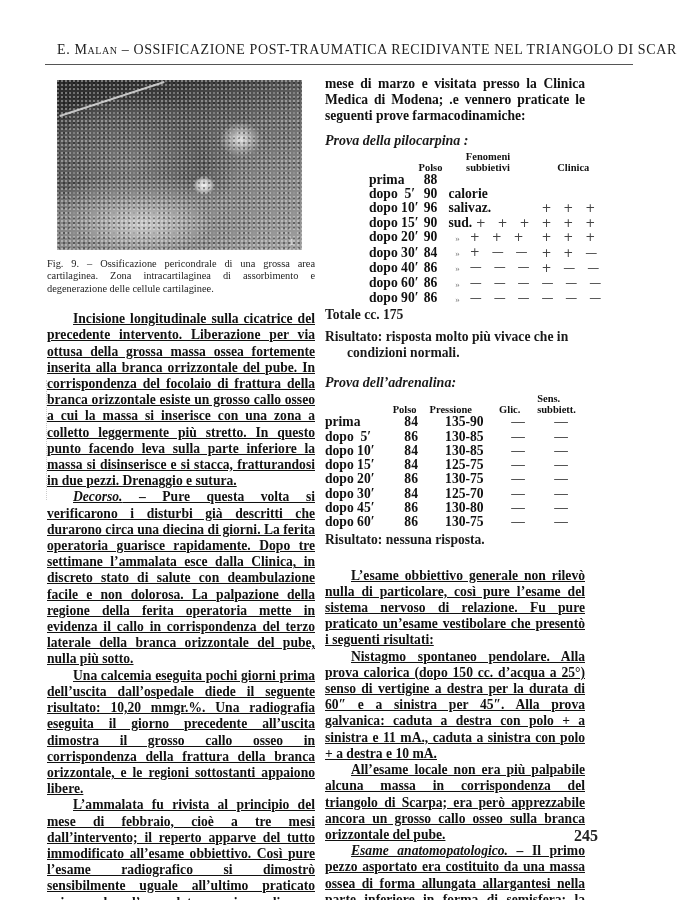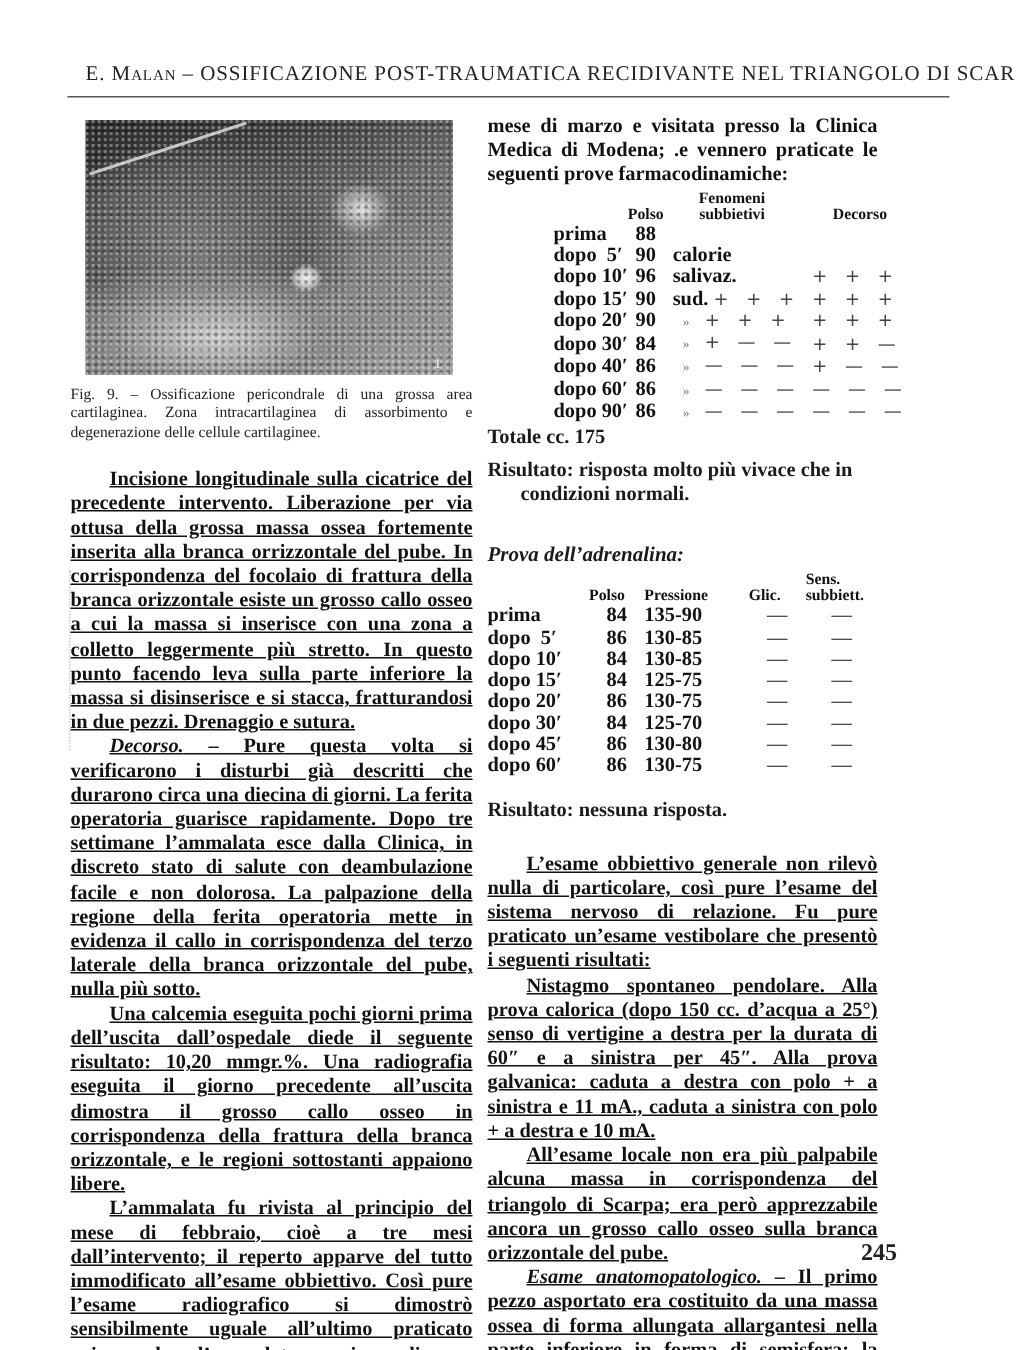--- a/index.html
+++ b/index.html
@@ -77,21 +77,21 @@
   .pilo-t td.c-sal { width: 70px; text-align: left; padding-left: 8px; font-weight: normal; }
   .sym { font-weight: normal; color: #444; letter-spacing: 4px; font-family: "DejaVu Sans", sans-serif; font-size: 12px; }
   .ditto { font-weight: normal; color: #777; font-size: 9px; display: inline-block; width: 18px; text-align: center; }
   .total { font-weight: bold; font-size: 13.6px; margin-top: 1px; width: 258px; }
   .result { font-size: 13.6px; font-weight: bold; line-height: 16px; margin-top: 6px; }
   .result .cont { padding-left: 22px; display: block; }
 
   .adr-t { margin-top: 2px; }
   .adr-t td.c-time { width: 72px; }
   .adr-t td.c-polso { width: 40px; text-align: center; }
-  .adr-t td.c-press { width: 76px; }
+  .adr-t td.c-press { width: 76px; text-align: center; }
   .adr-t td.c-glic { width: 42px; text-align: center; }
   .adr-t td.c-sens { width: 50px; text-align: center; }
   .dash { font-weight: normal; }
 
   .page-number {
     position: absolute; left: 558px; top: 827px; width: 40px; text-align: right;
     font-family: "Liberation Serif", serif; font-weight: bold; font-size: 16px; color: #222;
   }
 </style>
 </head>
@@ -118,33 +118,34 @@
   <p class="body indent gap">Incisione longitudinale sulla cicatrice del precedente intervento. Liberazione per via ottusa della grossa massa ossea fortemente inserita alla branca orrizzontale del pube. In corrispondenza del focolaio di frattura della branca orizzontale esiste un grosso callo osseo a cui la massa si inserisce con una zona a colletto leggermente più stretto. In questo punto facendo leva sulla parte inferiore la massa si disinserisce e si stacca, fratturandosi in due pezzi. Drenaggio e sutura.</p>
   <p class="body indent"><em class="it">Decorso.</em><span> – Pure questa volta si verificarono i disturbi già descritti che durarono circa una diecina di giorni. La ferita operatoria guarisce rapidamente. Dopo tre settimane l’ammalata esce dalla Clinica, in discreto stato di salute con deambulazione facile e non dolorosa. La palpazione della regione della ferita operatoria mette in evidenza il callo in corrispondenza del terzo laterale della branca orizzontale del pube, nulla più sotto.</span></p>
   <p class="body indent">Una calcemia eseguita pochi giorni prima dell’uscita dall’ospedale diede il seguente risultato: 10,20 mmgr.%. Una radiografia eseguita il giorno precedente all’uscita dimostra il grosso callo osseo in corrispondenza della frattura della branca orizzontale, e le regioni sottostanti appaiono libere.</p>
   <p class="body indent">L’ammalata fu rivista al principio del mese di febbraio, cioè a tre mesi dall’intervento; il reperto apparve del tutto immodificato all’esame obbiettivo. Così pure l’esame radiografico si dimostrò sensibilmente uguale all’ultimo praticato prima che l’ammalata venisse dimessa dall’Ospedale. La calcemia risultò essere 13,20 mmgr.%.</p>
 
 </div>
 
 <div class="col col-right">
   <p class="body">mese di marzo e visitata presso la Clinica Medica di Modena; .e vennero praticate le seguenti prove farmacodinamiche:</p>
 
+  <div class="section-title">Prova della pilocarpina :</div>
   <table class="data pilo-t">
     <tbody>
         <tr class="hdr">
       <td class="c-time"></td>
           <td class="c-polso"></td>
       <td class="c-fen" style="text-align:center;padding-left:0">Fenomeni</td>
       <td class="c-sal"></td>
     </tr>
     <tr class="hdr">
       <td class="c-time"></td>
       <td class="c-polso">Polso</td>
       <td class="c-fen" style="text-align:center;padding-left:0">subbietivi</td>
-      <td class="c-sal" style="text-align:center;font-weight:bold">Decorso</td>
+      <td class="c-sal" style="text-align:center;font-weight:bold">Clinica</td>
     </tr>
     </tbody>
       <tbody id="pilo-body">
         <tr>
           <td class="c-time" style="white-space:pre">prima</td>
           <td class="c-polso">88</td>
           <td class="c-fen"><span class=""></span> <span class="sym"></span></td>
           <td class="c-sal"><span class="sym"></span></td>
         </tr>
         <tr>
@@ -196,21 +197,21 @@
           <td class="c-sal"><span class="sym">— — —</span></td>
         </tr>
       </tbody>
   </table>
   <div class="total">Totale cc. 175</div>
   <div class="result">
     <span>Risultato:</span><span> risposta molto più vivace che in</span>
     <span class="cont">condizioni normali.</span>
   </div>
 
-  <div class="section-title" style="margin-top:26px">Prova dell’adrenalina:</div>
+  <div class="section-title" style="margin-top:14px">Prova dell’adrenalina:</div>
   <table class="data adr-t">
     <tbody>
         <tr class="hdr">
       <td class="c-time"></td>
           <td class="c-polso"></td>
           <td class="c-press"></td>
           <td class="c-glic"></td>
       <td class="c-sens">Sens.</td>
     </tr>
     <tr class="hdr">
@@ -273,21 +274,21 @@
         </tr>
         <tr>
           <td class="c-time" style="white-space:pre">dopo 60′</td>
           <td class="c-polso">86</td>
           <td class="c-press">130-75</td>
           <td class="c-glic dash">—</td>
           <td class="c-sens dash">—</td>
         </tr>
       </tbody>
   </table>
-  <div class="result" style="margin-top:14px">Risultato: nessuna risposta.</div>
+  <div class="result" style="margin-top:2px">Risultato: nessuna risposta.</div>
 
   <p class="body indent" style="margin-top:20px">L’esame obbiettivo generale non rilevò nulla di particolare, così pure l’esame del sistema nervoso di relazione. Fu pure praticato un’esame vestibolare che presentò i seguenti risultati:</p>
   <p class="body indent">Nistagmo spontaneo pendolare. Alla prova calorica (dopo 150 cc. d’acqua a 25°) senso di vertigine a destra per la durata di 60″ e a sinistra per 45″. Alla prova galvanica: caduta a destra con polo + a sinistra e 11 mA., caduta a sinistra con polo + a destra e 10 mA.</p>
   <p class="body indent">All’esame locale non era più palpabile alcuna massa in corrispondenza del triangolo di Scarpa; era però apprezzabile ancora un grosso callo osseo sulla branca orizzontale del pube.</p>
   <p class="body indent"><em class="it">Esame anatomopatologico.</em><span> – Il primo pezzo asportato era costituito da una massa ossea di forma allungata allargantesi nella parte inferiore in forma di semisfera; la forma generica era quella di un battacchio di campana</span></p>
 </div>
 
 <div class="page-number">245</div>
 
 </body></html>

